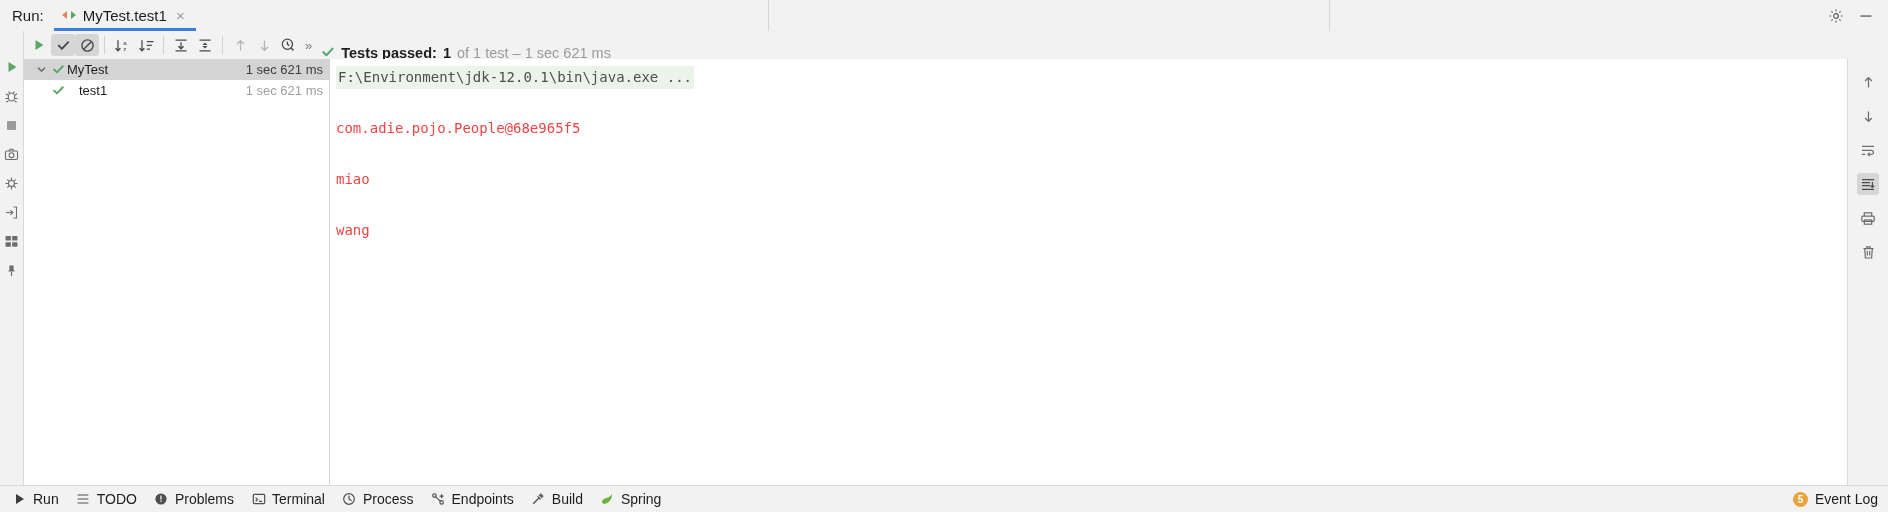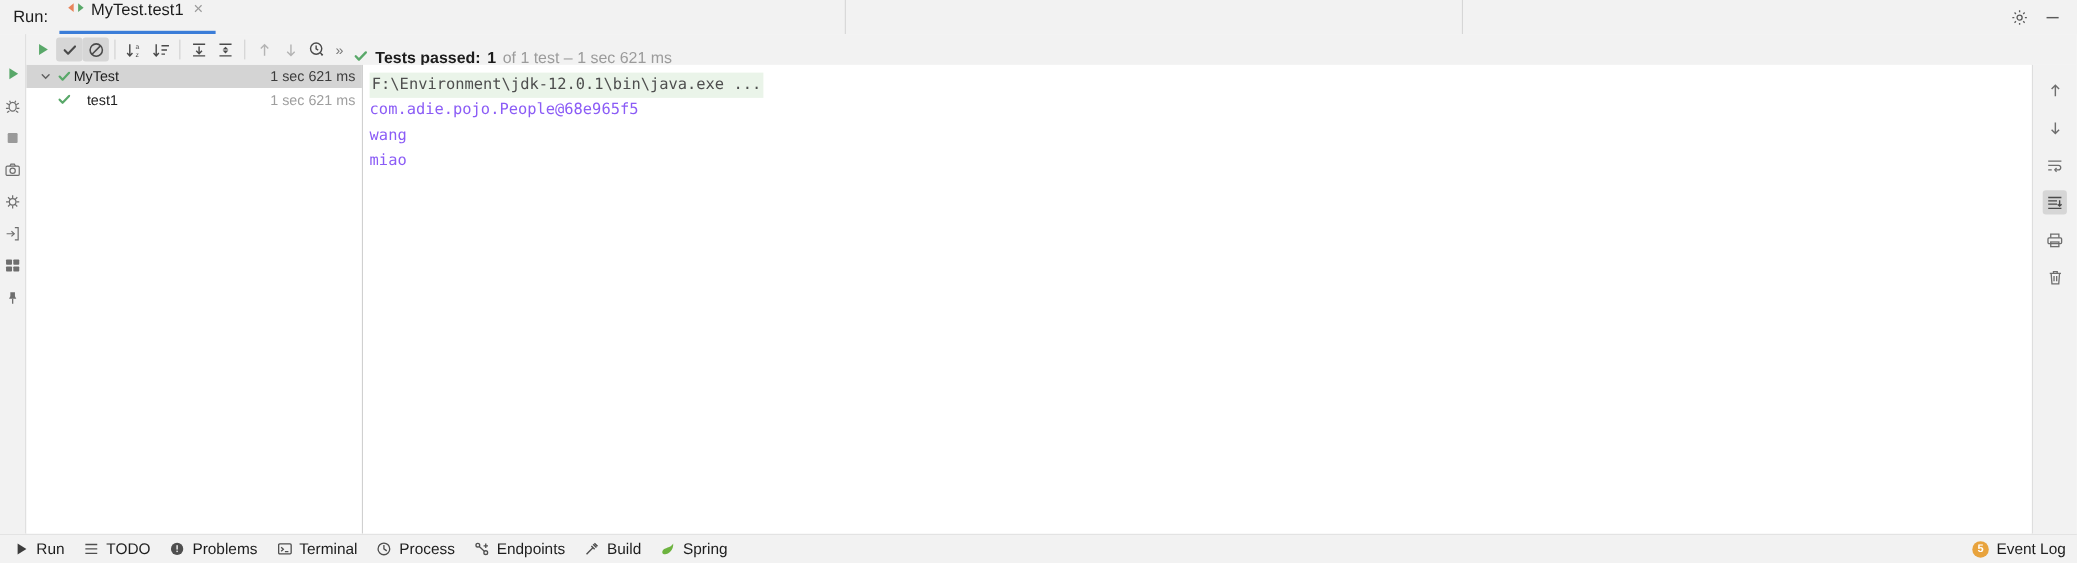--- a/index.html
+++ b/index.html
@@ -8,21 +8,21 @@
     background:#ffffff;
     font-family:"Liberation Sans",sans-serif;
     font-size:15px;color:#1d1d1d;
     -webkit-font-smoothing:antialiased;
   }
   .app{position:relative;width:1888px;height:512px;display:flex;flex-direction:column;background:#f2f2f2;}
 
   
   .tabbar{position:relative;height:31px;background:#f2f2f2;display:flex;align-items:center;flex:0 0 auto;}
   .run-label{padding:0 10px 0 12px;font-size:15px;color:#1d1d1d;white-space:nowrap;text-align:right;}
-  .tab{position:relative;height:30px;display:flex;gap:7px;padding:0 9px 0 8px;box-sizing:border-box;}
+  .tab{position:relative;height:30px;display:flex;align-items:center;gap:7px;padding:0 9px 0 8px;box-sizing:border-box;}
   .tab.active::after{content:"";position:absolute;left:0;right:0;bottom:0;height:3px;background:#3b7dd8;}
   .tab-title{font-size:15px;color:#1d1d1d;white-space:nowrap;}
   .tab-close{color:#9a9a9a;font-size:15px;line-height:1;padding:0 2px;cursor:default;}
   .rerun-ico{width:14px;height:13px;position:relative;display:inline-block;}
   .rerun-ico .lt{position:absolute;left:0;top:2px;width:0;height:0;border-top:4.5px solid transparent;border-bottom:4.5px solid transparent;border-right:5px solid #e8845b;}
   .rerun-ico .rt{position:absolute;right:0;top:2px;width:0;height:0;border-top:4.5px solid transparent;border-bottom:4.5px solid transparent;border-left:5px solid #59a869;}
   .tabbar-sep{width:1px;height:31px;background:#d6d6d6;}
   .tabbar-spacer{flex:1 1 auto;}
   .tabbar-right{display:flex;align-items:center;gap:14px;padding-right:14px;}
   .win-ico{width:16px;height:16px;color:#5a5a5a;display:flex;align-items:center;justify-content:center;}
@@ -63,21 +63,21 @@
   .row .name{font-size:13px;color:#1d1d1d;white-space:nowrap;text-align:right;}
   .row .dur{position:absolute;right:6px;font-size:13px;color:#4d4d4d;white-space:nowrap;}
   .row.sel .dur{color:#3c3c3c;}
   .row.child{padding-left:25px;gap:12px;}
   .row.child .dur{color:#9e9e9e;}
 
   
   .console{flex:1 1 auto;background:#ffffff;position:relative;min-width:0;padding:7px 0 0 6px;box-sizing:border-box;overflow:hidden;}
   .cline{font-family:"DejaVu Sans Mono","Liberation Mono",monospace;font-size:14px;line-height:23px;white-space:pre;}
   .cline.path{color:#4e4e4e;background:#eaf4e9;display:inline-block;padding:0 2px;}
-  .cline.out{color:#8b5cf6;}
+  .cline.out{color:#ef4444;margin-top:28px;}
   .cline.fin{color:#2a3ea8;}
   .cline.blank{height:23px;}
 
   
   .rightstrip{width:41px;flex:0 0 41px;background:#f2f2f2;border-left:1px solid #d9d9d9;display:flex;flex-direction:column;align-items:center;padding-top:12px;gap:12px;box-sizing:border-box;}
   .rs{width:22px;height:22px;display:flex;align-items:center;justify-content:center;color:#6e6e6e;border-radius:3px;}
   .rs.on{background:#d6d6d6;color:#4a4a4a;}
   .rs svg{display:block;}
 
   
@@ -281,22 +281,22 @@
                 </svg>
             </span>
             <span class="name">test1</span>
             <span class="dur">1 sec 621 ms</span>
           </div>
         </div>
 
         <div class="console">
           <div><span class="cline path">F:\Environment\jdk-12.0.1\bin\java.exe ...</span></div>
           <div class="cline out">com.adie.pojo.People@68e965f5</div>
+          <div class="cline out">miao</div>
           <div class="cline out">wang</div>
-          <div class="cline out">miao</div>
           <div class="cline blank"></div>
         </div>
 
         <div class="rightstrip">
           <span class="rs">
             <svg width="15" height="15" viewBox="0 0 15 15" fill="none" stroke="currentColor" stroke-width="1.3">
                 <path d="M7.5 12.6V2.6M4.1 6 7.5 2.6 10.9 6"></path>
               </svg>
           </span>
           <span class="rs">

